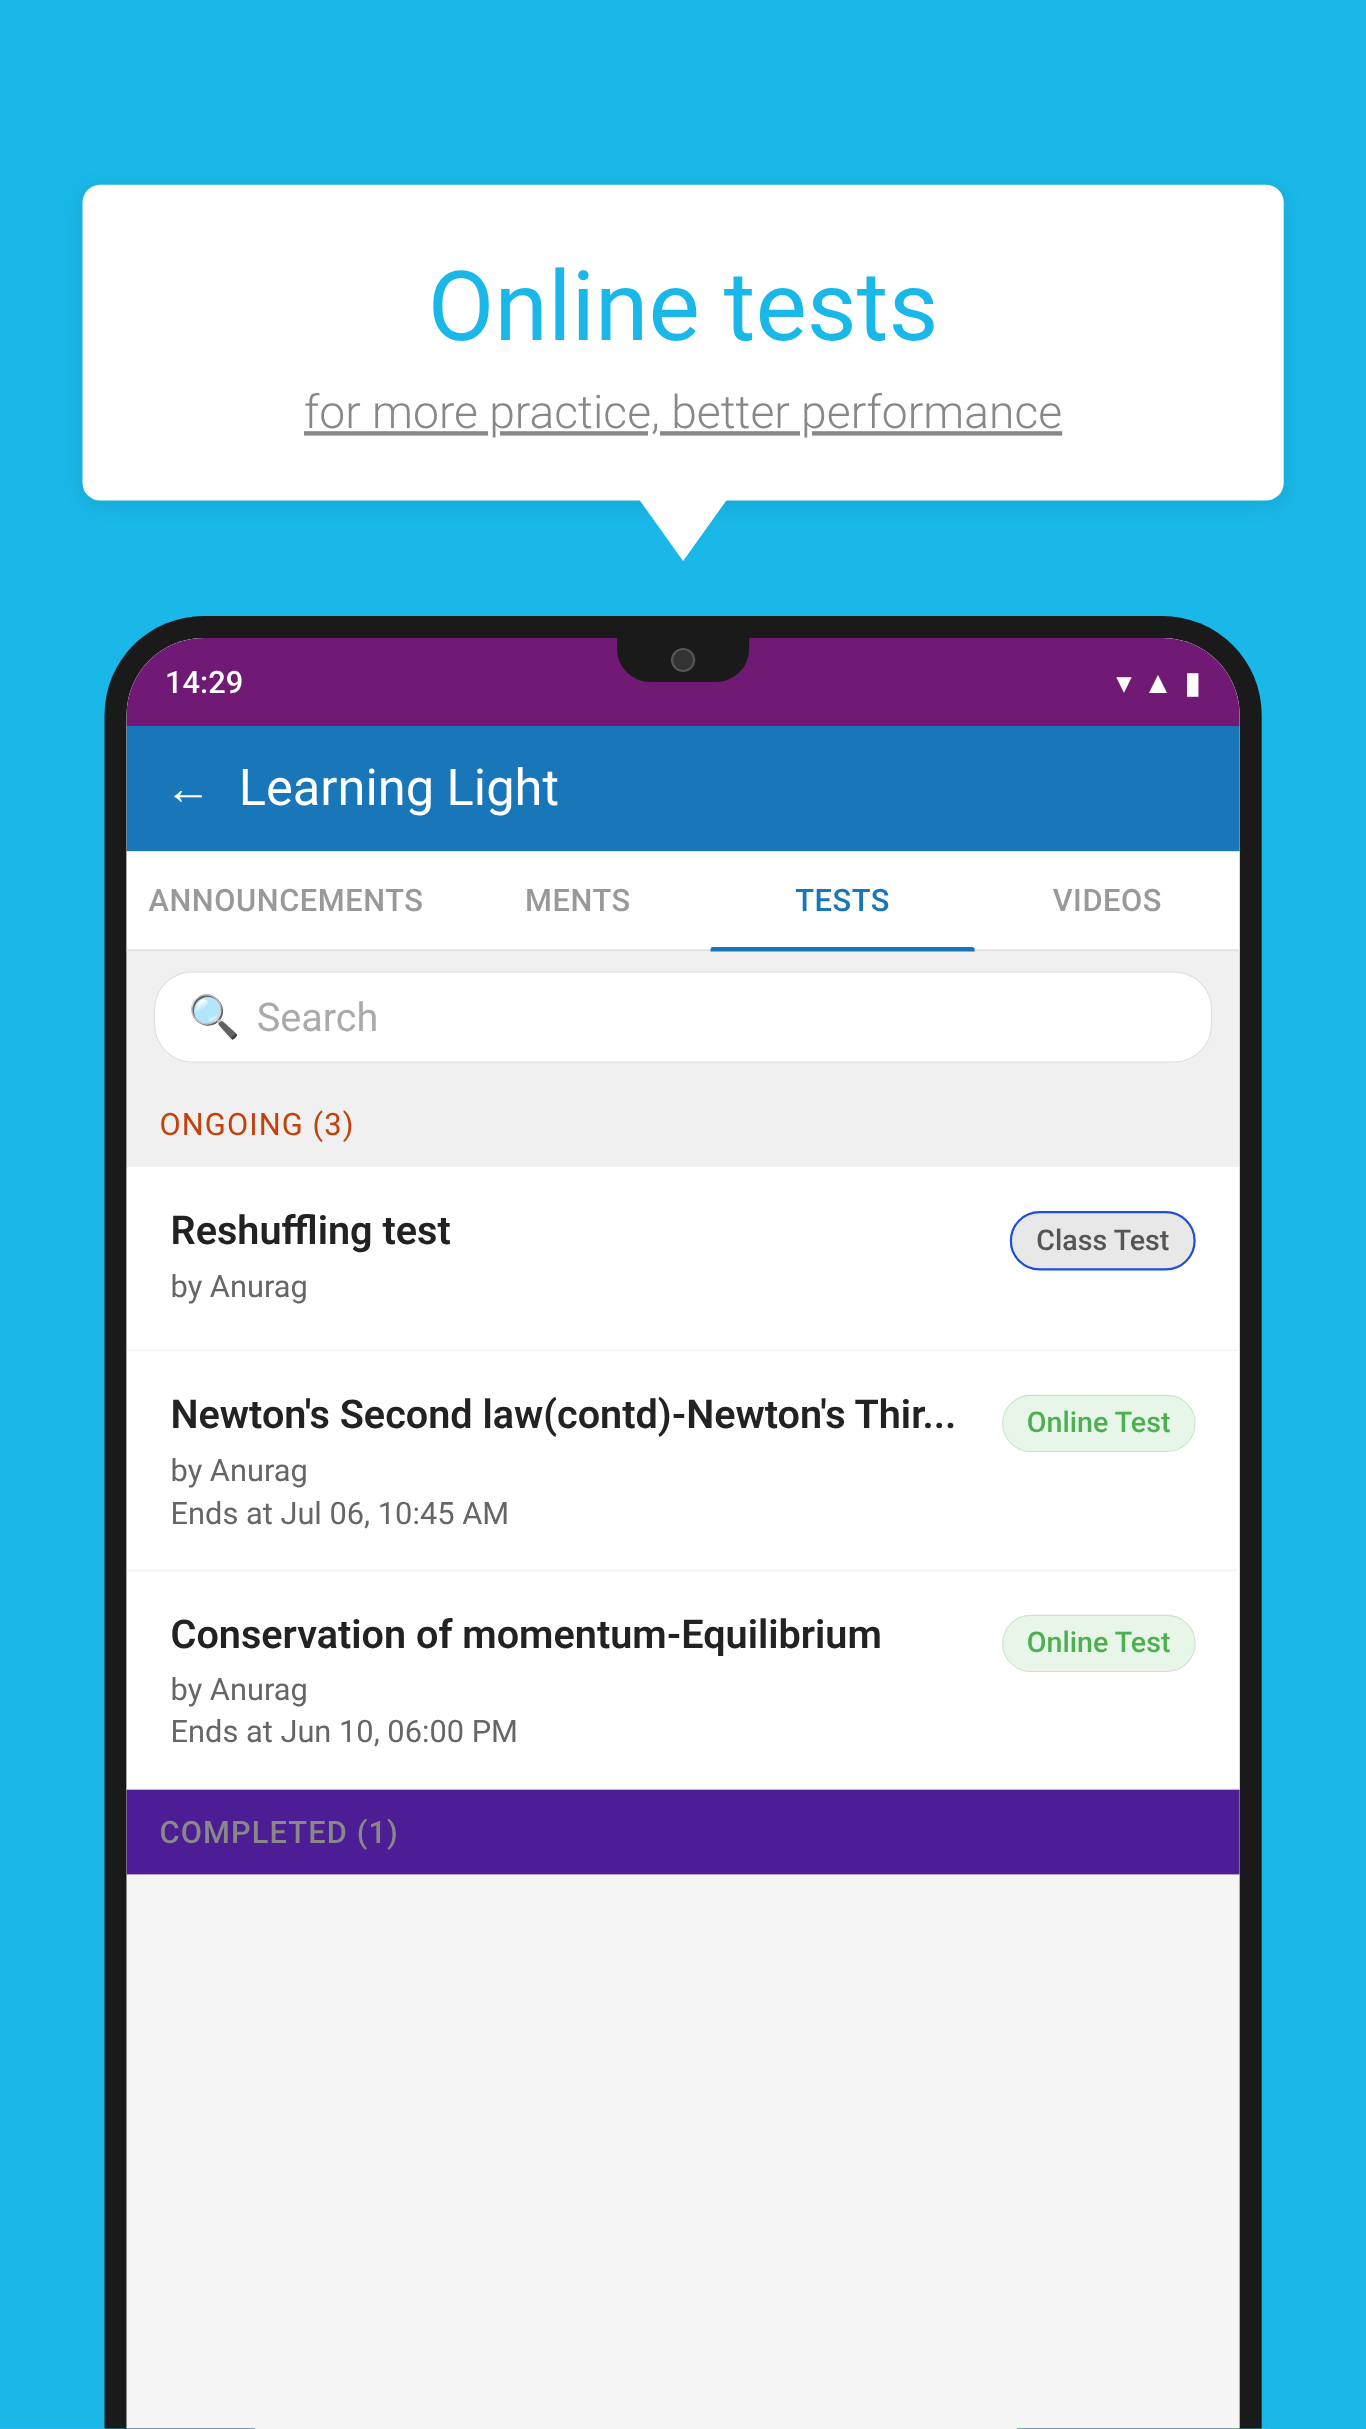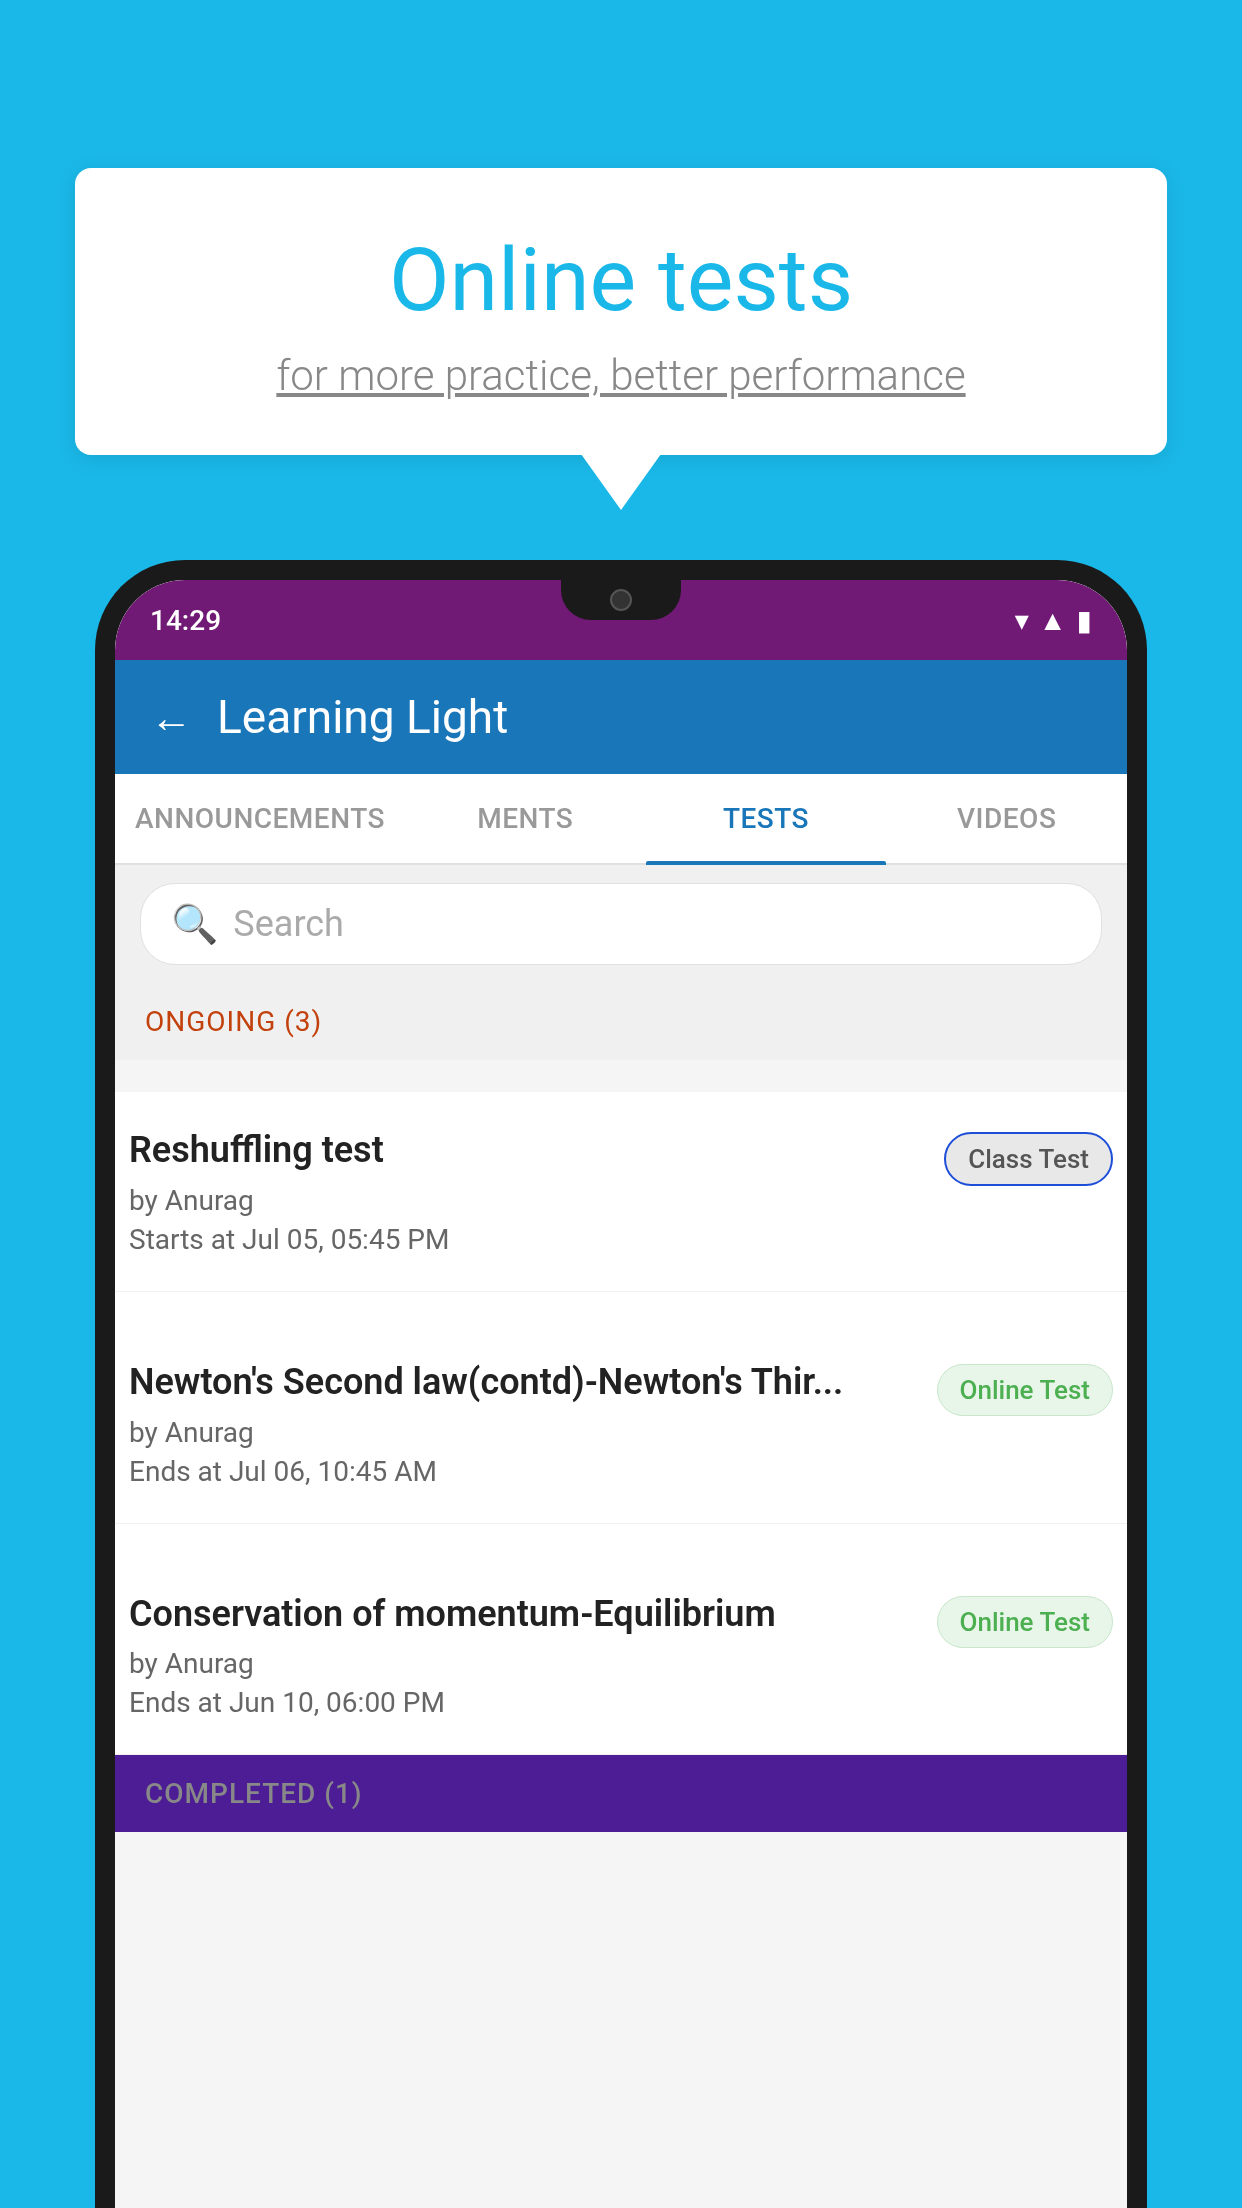--- a/index.html
+++ b/index.html
@@ -218,25 +218,24 @@
       font-weight: 400;
       letter-spacing: 1px;
     }
 
     
     .test-list {
       background: white;
     }
 
     .test-item {
-      padding: 35px 14px;
+      padding: 35px 40px;
       border-bottom: 1px solid #f0f0f0;
       display: flex;
       align-items: flex-start;
-      margin-top: 32px;
     }
 
     .test-info {
       flex: 1;
       padding-right: 20px;
     }
 
     .test-name {
       font-size: 36px;
       font-weight: 600;
@@ -345,21 +344,20 @@
     <div class="section-header">
       <span class="section-title">ONGOING (3)</span>
     </div>
 
     <div class="test-list">
 
       <div class="test-item">
         <div class="test-info">
           <div class="test-name">Reshuffling test</div>
           <div class="test-by">by Anurag</div>
-          <div class="test-time">Starts at  Jul 05, 05:45 PM</div>
         </div>
         <span class="test-badge badge-class">Class Test</span>
       </div>
 
       <div class="test-item">
         <div class="test-info">
           <div class="test-name">Newton's Second law(contd)-Newton's Thir...</div>
           <div class="test-by">by Anurag</div>
           <div class="test-time">Ends at  Jul 06, 10:45 AM</div>
         </div>

